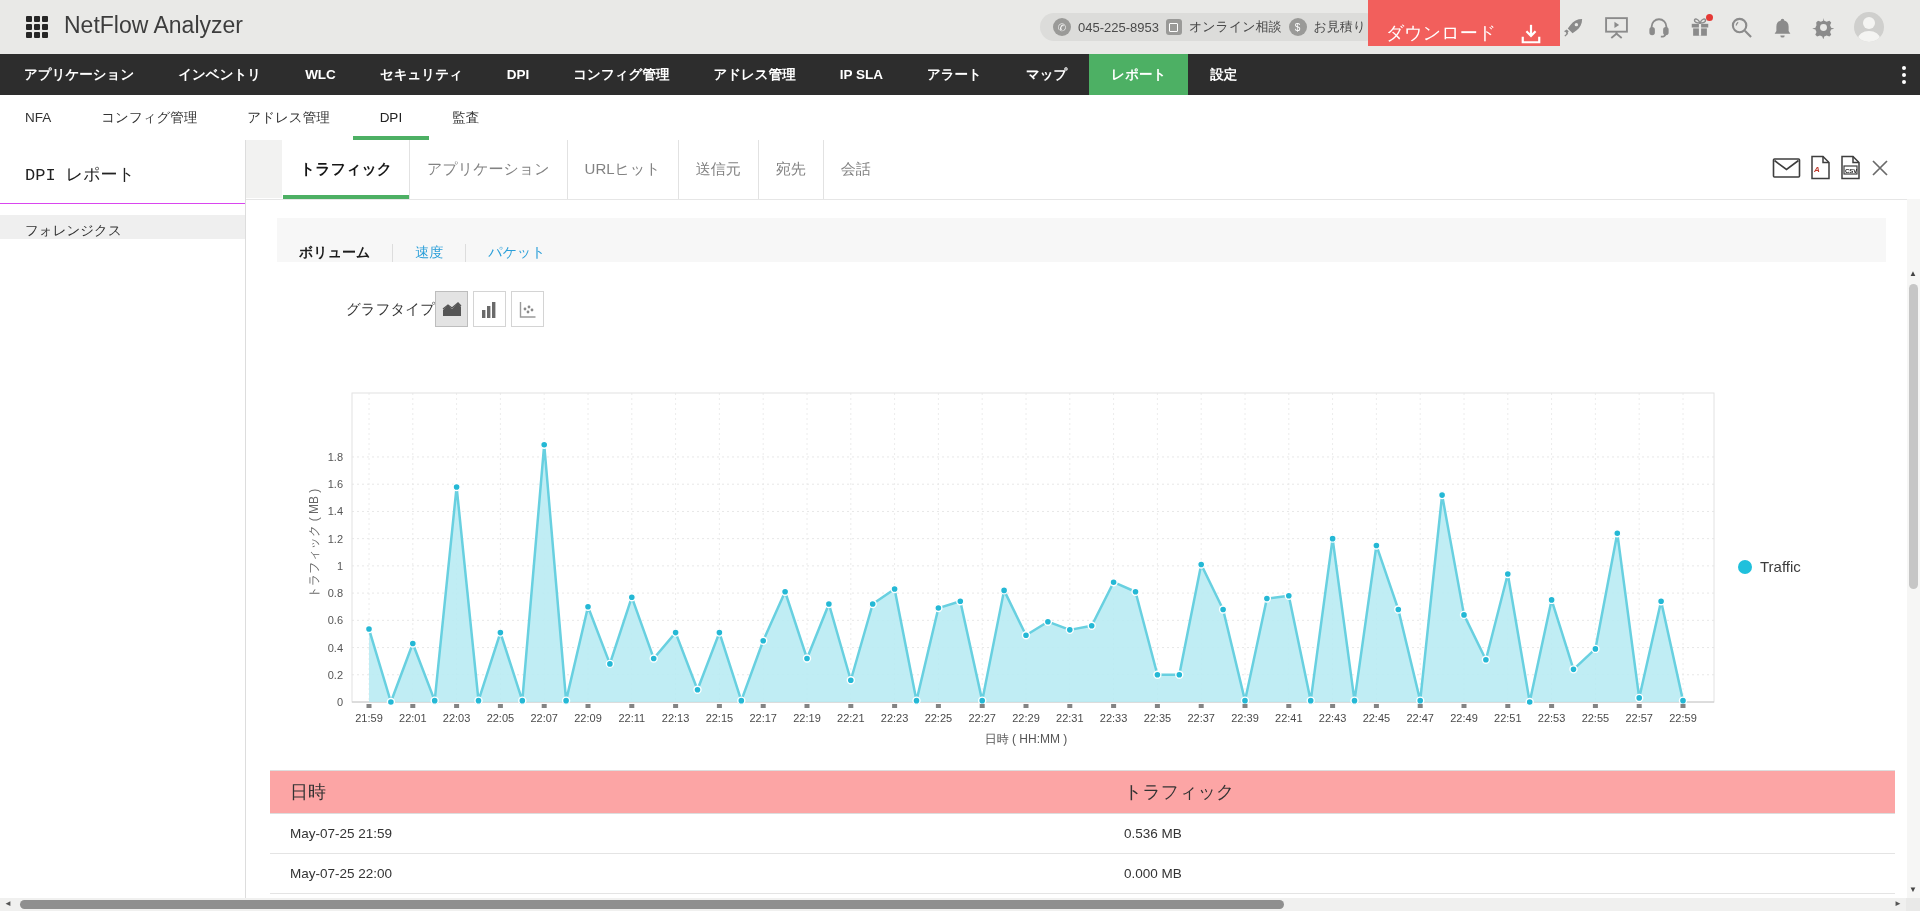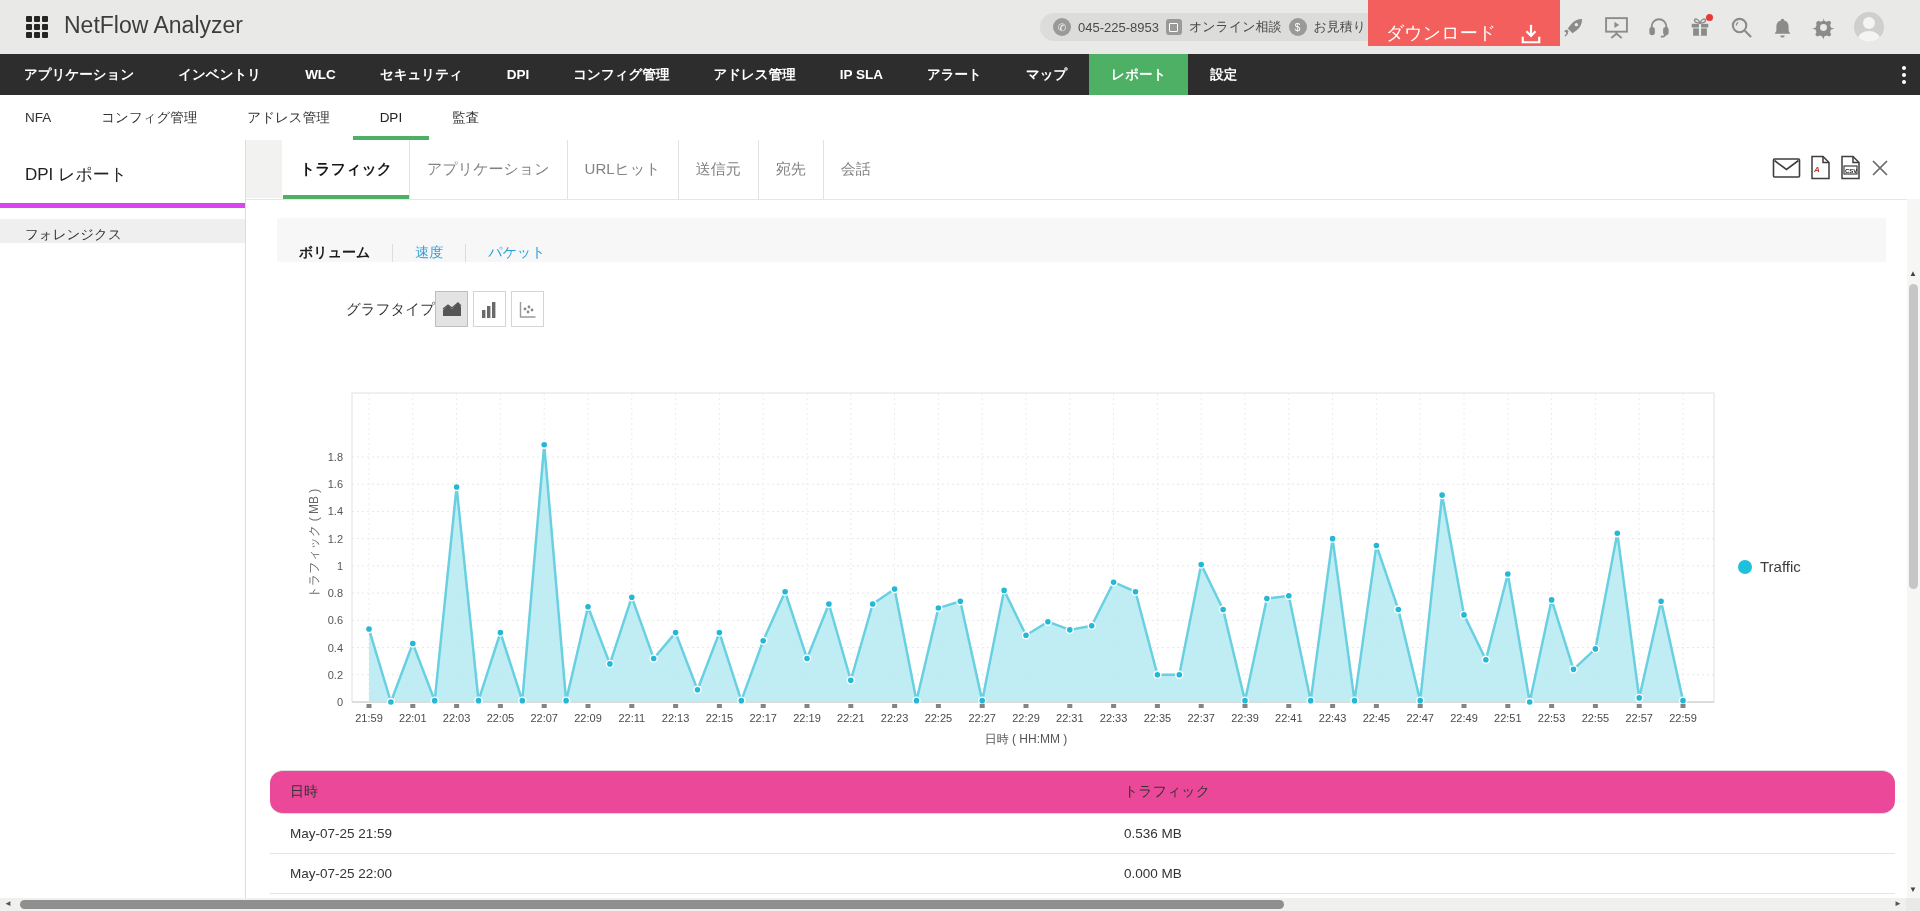--- a/index.html
+++ b/index.html
@@ -32,21 +32,21 @@
   .nav-kebab span{width:4px;height:4px;border-radius:50%;background:#fff;}
 
   
   .sub-nav{position:absolute;left:0;top:95px;width:1920px;height:45px;background:#fff;border-bottom:1px solid #ececec;display:flex;align-items:stretch;padding-left:25px;gap:50px;font-size:13.5px;color:#333;}
   .sub-item{position:relative;display:flex;align-items:center;white-space:nowrap;cursor:pointer;}
   .sub-item.active{color:#222;}
   .sub-item.active::after{content:"";position:absolute;left:-27px;right:-27px;bottom:0;height:4px;background:#4db064;}
 
   
   .sidebar{position:absolute;left:0;top:140px;width:245px;bottom:0;background:#fff;border-right:1px solid #ddd;}
-  .sidebar-title{padding:23px 0 17px 25px;font-size:17px;color:#222;border-bottom:5px solid #d946ef;white-space:nowrap;}
+  .sidebar-title{padding:23px 0 17px 25px;font-size:17px;color:#222;border-bottom:1px solid #d946ef;white-space:nowrap;font-family:Liberation Mono, monospace;}
   .sidebar-item{margin-top:11px;height:24px;line-height:32px;padding-left:25px;background:#efefef;font-size:13.5px;color:#333;cursor:pointer;white-space:nowrap;}
 
   
   .tabbar{position:absolute;left:246px;top:140px;right:0;height:59px;background:#fff;border-bottom:1px solid #e6e6e6;}
   .tab-gutter{position:absolute;left:0;top:0;width:36px;height:58px;background:#f2f2f1;}
   .tabs{position:absolute;left:37px;top:0;height:59px;display:flex;align-items:stretch;}
   .tab{position:relative;font-size:15px;color:#828282;padding:0 17px;display:flex;align-items:center;white-space:nowrap;cursor:pointer;}
   .tab + .tab{border-left:1px solid #e2e2e2;}
   .tab.active{color:#161616;font-weight:bold;}
   .tab.active::after{content:"";position:absolute;left:0;right:0;bottom:0;height:4px;background:#4db064;}
@@ -69,21 +69,21 @@
 
   
   .chart-block{position:absolute;left:270px;top:380px;width:1460px;height:375px;}
   .ylabel{position:absolute;left:-36px;top:155px;width:160px;text-align:center;font-size:12px;color:#666;transform:rotate(-90deg);transform-origin:center;white-space:nowrap;}
   .legend{position:absolute;left:1738px;top:558px;display:flex;align-items:center;gap:8px;}
   .legend-dot{width:14px;height:14px;border-radius:50%;background:#1fc0dc;}
   .legend-label{font-size:15px;color:#3c3c3c;}
 
   
   .data-table{position:absolute;left:270px;top:770px;right:25px;}
-  .t-header{height:42px;background:#ec4899;border-top:1px solid #ddd;border-bottom:1px solid #ddd;display:flex;align-items:center;font-size:14px;color:#333;border-radius:13px;}
+  .t-header{height:42px;background:#fca5a5;border-top:1px solid #ddd;border-bottom:1px solid #ddd;display:flex;align-items:center;font-size:18px;color:#333;}
   .t-row{height:39px;border-bottom:1px solid #e4e4e4;display:flex;align-items:center;font-size:13.5px;color:#333;background:#fff;}
   .t-row.partial{height:14px;border-bottom:none;}
   .c1{flex:0 0 834px;padding-left:20px;white-space:nowrap;}
   .c2{flex:1;white-space:nowrap;}
 
   
   .h-scrollbar{position:absolute;left:0;bottom:0;right:14px;height:13px;background:#f0f0ef;}
   .h-thumb{position:absolute;left:20px;top:2px;width:1264px;height:9px;background:#8f8f8f;border-radius:5px;cursor:pointer;}
   .h-arrow{position:absolute;top:1px;font-size:8px;color:#555;cursor:pointer;}
   .h-arrow.left{left:4px;} .h-arrow.right{right:4px;}

